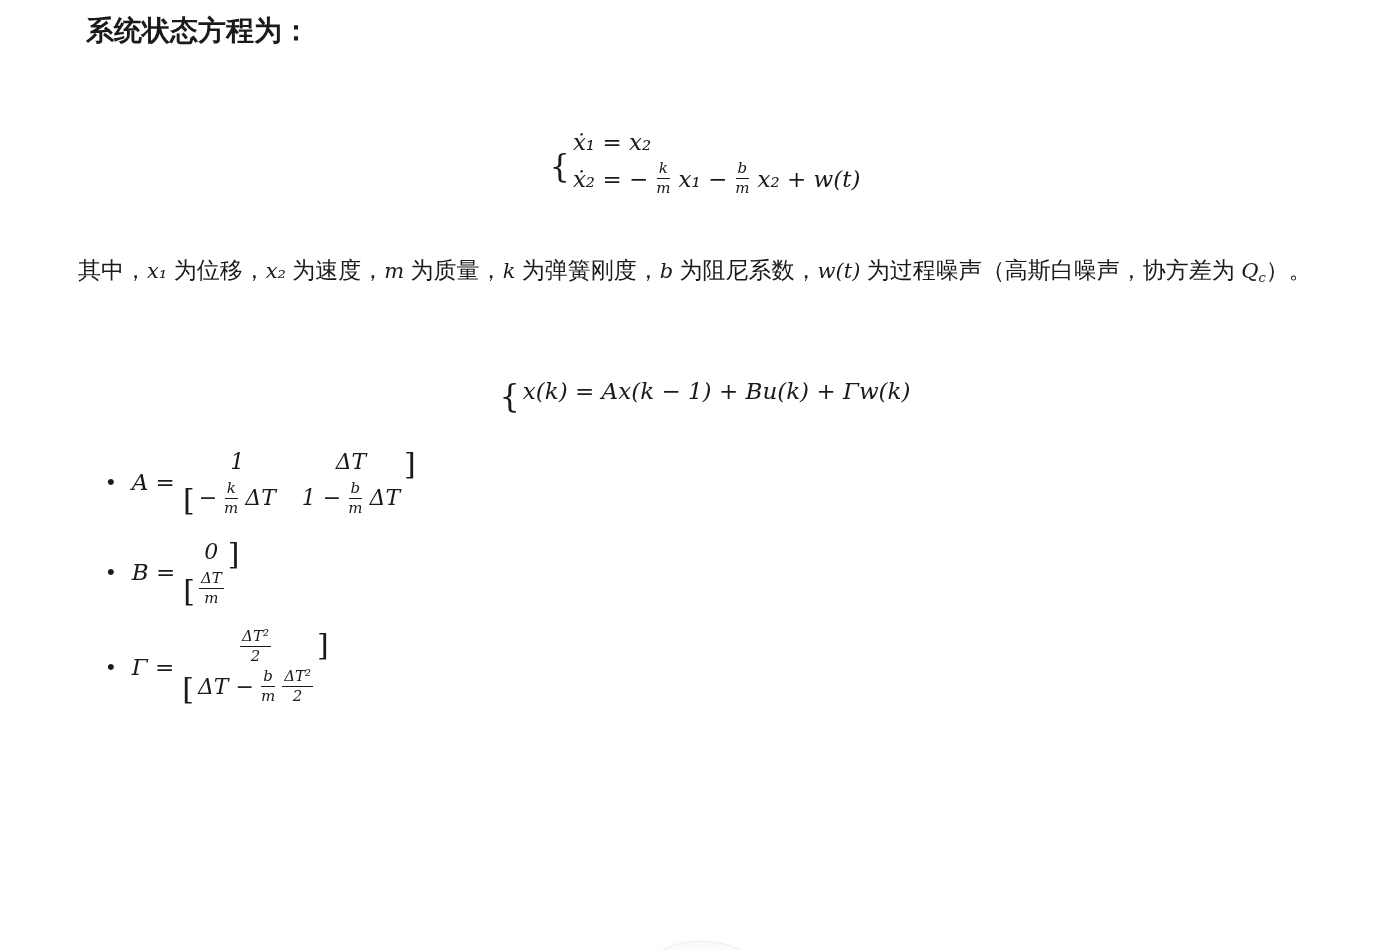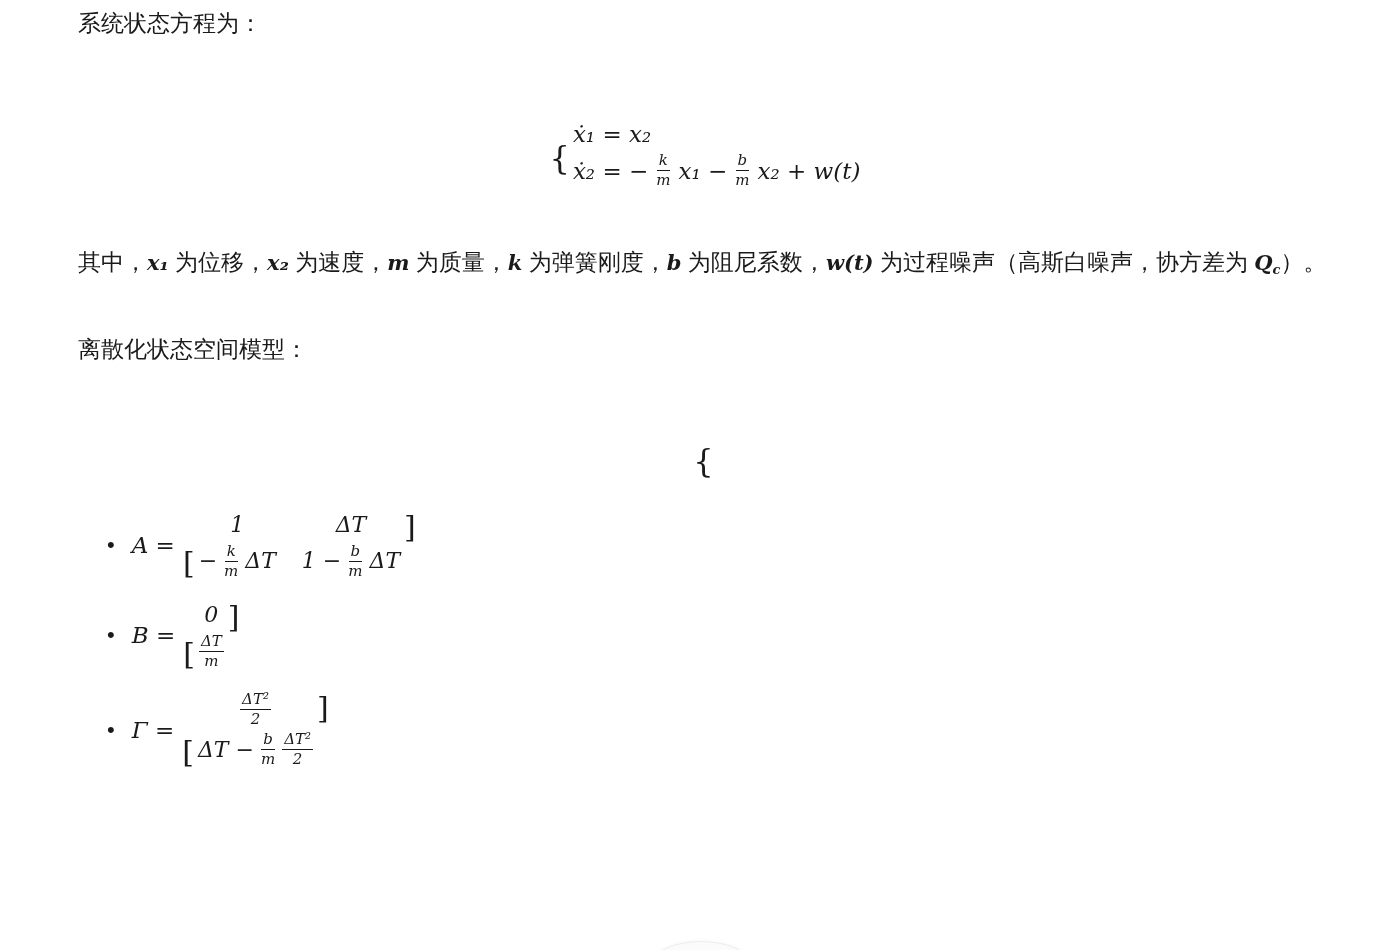--- a/index.html
+++ b/index.html
@@ -13,35 +13,34 @@
   .doc {
     position: relative;
     width: 1400px;
     height: 950px;
     box-sizing: border-box;
     padding: 8px 68px 0 78px;
     color: #1a1a1a;
     font-family: "Liberation Sans", sans-serif;
   }
   .cjk-heading {
-    font-size: 23px;
+    font-size: 28px;
     line-height: 30px;
-    margin: 0;
-    font-weight: 400;
+    margin: 8px;
+    font-weight: 700;
   }
   .cjk-par {
     font-size: 23px;
     line-height: 52px;
     margin: 46px 0 0 0;
   }
   .math {
     font-family: "DejaVu Serif", serif;
     font-style: italic;
     font-size: 22px;
-    font-weight: bold;
   }
   .cjk-par .math { font-size: 21px; }
   sub.msub {
     font-size: 13px;
     vertical-align: -4px;
     line-height: 0;
   }
   
   .eq-block {
     display: flex;
@@ -176,26 +175,26 @@
               <span class="den">m</span>
             </span>
           <span>x₂ + w(t)</span>
         </div>
       </div>
     </div>
   </div>
 
   <p class="cjk-par"><span>其中，</span><span class="math">x₁</span><span> 为位移，</span><span class="math">x₂</span><span> 为速度，</span><span class="math">m</span><span> 为质量，</span><span class="math">k</span><span> 为弹簧刚度，</span><span class="math">b</span><span> 为阻尼系数，</span><span class="math">w(t)</span><span> 为过程噪声（高斯白噪声，协方差为 </span><span class="math"><span>Q</span><sub class="msub">c</sub></span><span>）。</span></p>
 
-  <p class="cjk-heading" style="margin-top:45px">离散化状态空间模型：</p>
 
   <div class="eq-block second">
     <div class="eq-inner">
       <span class="brace">{</span>
       <div class="eq-rows">
+        <div class="eq-row">x(k) = Ax(k − 1) + Bu(k) + Γw(k)</div>
       </div>
     </div>
   </div>
 
 
   <div class="mat-list">
 
     <div class="mat-item">
       <span class="bullet">•</span>
       <span class="mat-lhs">A =</span>

